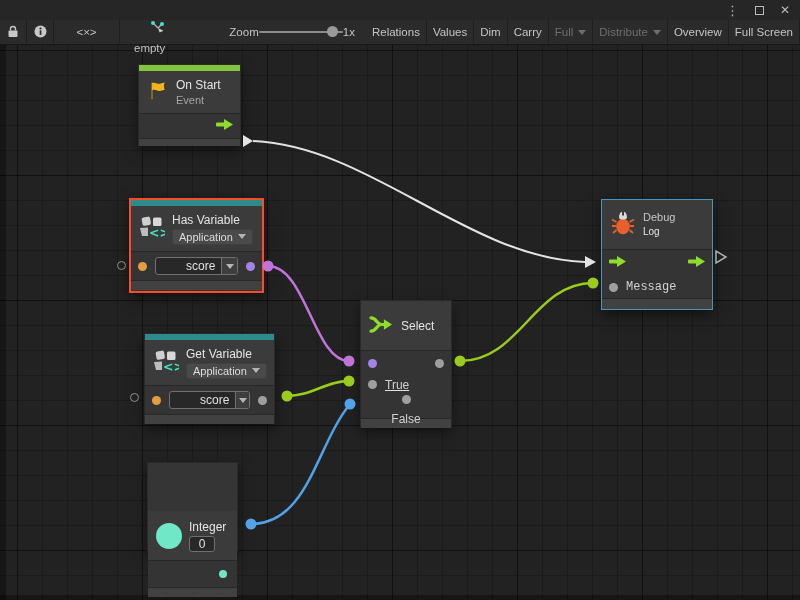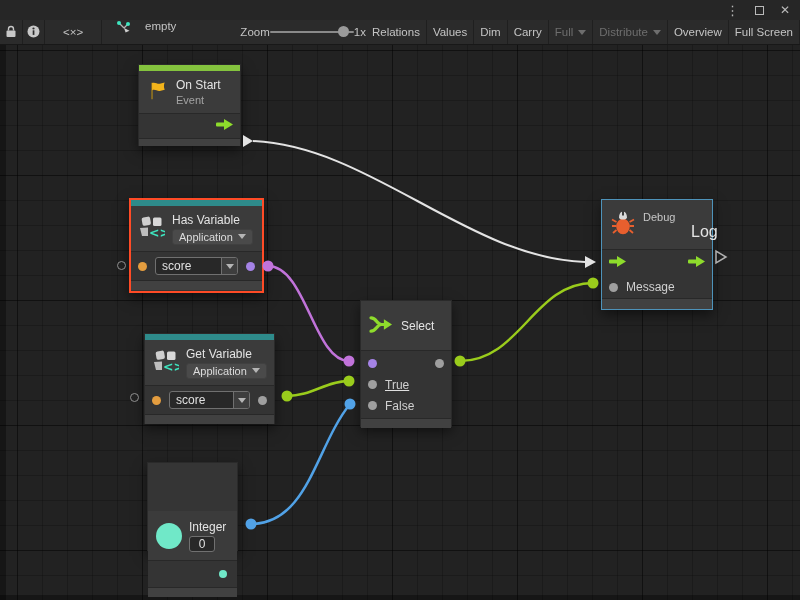--- a/index.html
+++ b/index.html
@@ -19,21 +19,21 @@
 
   
   .toolbar { position:absolute; left:0; top:20px; width:800px; height:25px;
              background:#2b2b2b; border-bottom:1px solid #181818; display:flex;
              align-items:stretch; color:#c4c4c4; font-size:11.5px; z-index:10; }
   .tb-btn { display:flex; align-items:center; justify-content:center;
             padding:0 6px; border-right:1px solid #1f1f1f; white-space:nowrap; }
   .tb-btn.iconb { width:27px; padding:0; }
   .tb-btn.wide { width:66px; }
   .tb-btn.disabled { color:#6e6e6e; }
-  .tb-sel { display:flex; align-items:flex-start; gap:14px; margin-left:14px; }
+  .tb-sel { display:flex; align-items:flex-end; gap:6px; margin-left:14px;flex-direction:column; }
   .tb-zoom { display:flex; align-items:center; gap:0; margin-left:64px; }
   .slider-track { position:relative; width:84px; height:2px; background:#8a8a8a; border-radius:1px; }
   .slider-handle { position:absolute; top:-5px; left:68px; width:11px; height:11px;
                    border-radius:50%; background:#9a9a9a; }
   .tb-right { margin-left:auto; display:flex; align-items:stretch; }
   .dd-arrow { width:0; height:0; border-left:4px solid transparent; border-right:4px solid transparent;
               border-top:5px solid #b5b5b5; display:inline-block; margin-left:5px; }
   .dd-arrow.dim { border-top-color:#6e6e6e; }
 
   
@@ -70,21 +70,21 @@
   .d-gray   { background:#9f9f9f; }
   .d-mint   { background:#70e8c8; }
   .plabel { color:#d0d0d0; font-size:12px; }
   .spacer { flex:1; }
 
   .dropdown { display:inline-flex; align-items:center; height:16px; padding:0 6px;
               background:#4a4a4a; border:1px solid #404040; border-radius:3px;
               color:#dcdcdc; font-size:11px; white-space:nowrap; }
   .scoresel { flex:1; display:flex; align-items:stretch; height:18px; background:#282828;
               border:1px solid #707070; border-radius:3px; overflow:hidden; }
-  .scoresel .val { flex:1; display:flex; align-items:center; padding:0 6px; color:#e0e0e0; font-size:12px; }
+  .scoresel .val { flex:1; display:flex; align-items:center; padding:0 6px; color:#e0e0e0; font-size:12px;margin-left:24px; }
   .scoresel .arr { width:16px; background:#3e3e3e; border-left:1px solid #707070;
                    display:flex; align-items:center; justify-content:center; }
   .valuebox { width:26px; height:16px; background:#282828; border:1px solid #707070;
               border-radius:3px; color:#e0e0e0; font-size:12px; text-align:center; line-height:14px; }
 
   .n-onstart  { left:138px; top:64px;  width:103px; height:82px; }
   .n-hasvar   { left:129px; top:198px; width:135px; height:95px; border:2px solid #ff4b26; }
   .n-getvar   { left:144px; top:333px; width:131px; height:91px; }
   .n-select   { left:360px; top:300px; width:92px;  height:127px; }
   .n-integer  { left:147px; top:462px; width:91px;  height:89px; }
@@ -290,21 +290,21 @@
     <div class="nbody" style="padding:2px 0;">
       <div class="prow" style="height:21px;">
         <span class="dot d-purple"></span>
         <span class="spacer"></span>
         <span class="dot d-gray"></span>
       </div>
       <div class="prow" style="height:21px;text-decoration:underline;">
         <span class="dot d-gray"></span>
         <span class="plabel">True</span>
       </div>
-      <div class="prow" style="height:21px;">
+      <div class="prow" style="height:21px;flex-direction:column;">
         <span class="dot d-gray"></span>
         <span class="plabel">False</span>
       </div>
     </div>
     <div class="nfooter" style="height:9px;"></div>
   </div>
 
   <div class="node n-integer">
     <div class="nhead" style="height:50px;margin-top:48px;">
       <span style="width:26px;height:26px;border-radius:50%;background:#70e8c8;flex:0 0 auto;"></span>
@@ -325,40 +325,40 @@
     <div class="nhead" style="height:50px;">
       <span>
         <svg width="26" height="26" viewBox="0 0 26 26">
           <path d="M6.5 12 L2 9.5 M6.5 16 L2 16 M6.5 20 L3 23 M19.5 12 L24 9.5 M19.5 16 L24 16 M19.5 20 L23 23" stroke="#e85f2e" stroke-width="1.8"></path>
           <ellipse cx="13" cy="16.5" rx="6.8" ry="7.8" fill="#e85f2e"></ellipse>
           <path d="M9 7.5 C9 4 10.5 2.3 12 1.8 L12 5.6 L14 5.6 L14 1.8 C15.5 2.3 17 4 17 7.5 C17 8.6 15.4 9.6 13 9.6 C10.6 9.6 9 8.6 9 7.5 Z" fill="#d9d9d9"></path>
         </svg>
       </span>
       <div class="col">
         <span class="nsub" style="color:#c6c6c6;">Debug</span>
-        <span class="ntitle" style="font-size:16px;margin-left:48px;">Log</span>
+        <span class="ntitle" style="font-size:10px;">Log</span>
       </div>
     </div>
     <div class="nbody">
       <div class="prow" style="height:26px;">
         <span>
           <svg width="17" height="11" viewBox="0 0 17 11">
             <rect x="0" y="3.6" width="9" height="3.8" rx="1" fill="#8edc2c"></rect>
             <path d="M8 0 L17 5.5 L8 11 Z" fill="#8edc2c"></path>
           </svg>
         </span>
         <span class="spacer"></span>
         <span>
           <svg width="17" height="11" viewBox="0 0 17 11">
             <rect x="0" y="3.6" width="9" height="3.8" rx="1" fill="#8edc2c"></rect>
             <path d="M8 0 L17 5.5 L8 11 Z" fill="#8edc2c"></path>
           </svg>
         </span>
       </div>
-      <div class="prow" style="height:22px;">
+      <div class="prow" style="height:22px;font-family:Liberation Mono, monospace;">
         <span class="dot d-gray"></span>
         <span class="plabel">Message</span>
       </div>
     </div>
     <div class="nfooter" style="height:10px;"></div>
   </div>
 
   <div class="marker hollow-circle" style="left:117px; top:261px;"></div>
   <div class="marker hollow-circle" style="left:130px; top:393px;"></div>
 

